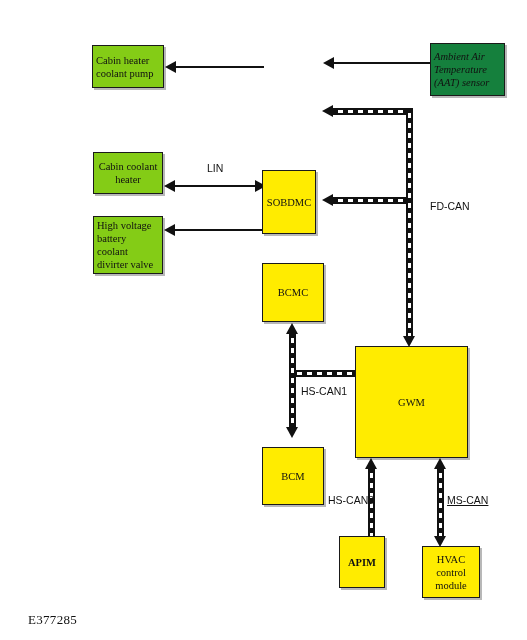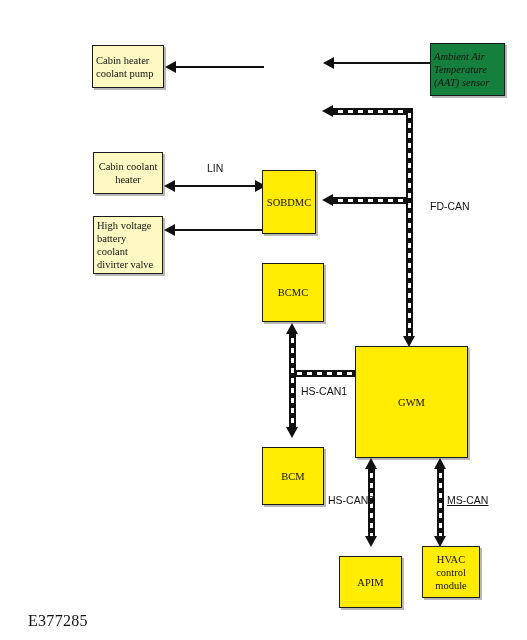--- a/index.html
+++ b/index.html
@@ -29,21 +29,21 @@
     justify-content: center;
     text-align: center;
     font-family: "Liberation Serif", serif;
     font-size: 10.5px;
     line-height: 13px;
     color: #111111;
     padding: 2px 3px;
     box-shadow: 2px 2px 0 rgba(0,0,0,0.28);
   }
   .node.yellow { background: #ffec00; }
-  .node.blue   { background: #fef9c3; }
+  .node.blue   { background: #84cc16; }
   .node.green  { background: #15803d; font-style: italic; }
 
   .node .lbl { display: block; width: 100%; }
   .node.left-align .lbl { text-align: left; }
 
   
   .sline {
     position: absolute;
     background: #111111;
   }
@@ -110,21 +110,21 @@
     color: #111111;
     white-space: nowrap;
   }
 
   
   #figure-id {
     position: absolute;
     left: 28px;
     top: 612px;
     font-family: "Liberation Serif", serif;
-    font-size: 16px;
+    font-size: 13px;
     color: #111111;
     letter-spacing: 0.3px;
   }
 </style>
 </head>
 <body>
 
 <div id="canvas">
 
   <div class="sline h" style="left:176px; top:66px; width:88px;"></div>
@@ -194,21 +194,21 @@
   </div>
 
   <div class="node yellow" style="left:355px; top:346px; width:113px; height:112px;text-align:center;">
     <span class="lbl">GWM</span>
   </div>
 
   <div class="node yellow" style="left:262px; top:447px; width:62px; height:58px;">
     <span class="lbl">BCM</span>
   </div>
 
-  <div class="node yellow" style="left:339px; top:556px; width:63px; height:52px;">
+  <div class="node yellow" style="left:339px; top:536px; width:46px; height:52px;font-weight:bold;">
     <span class="lbl">APIM</span>
   </div>
 
   <div class="node yellow" style="left:422px; top:546px; width:58px; height:52px;">
     <span class="lbl">HVAC control module</span>
   </div>
 
   <div id="figure-id">E377285</div>
 
 </div>

